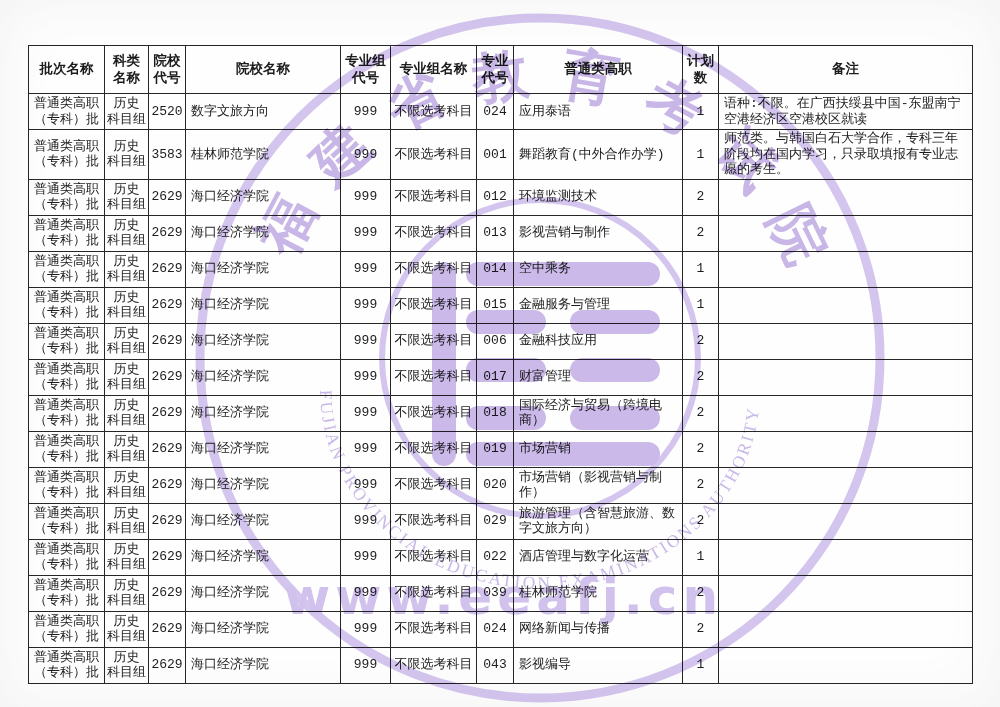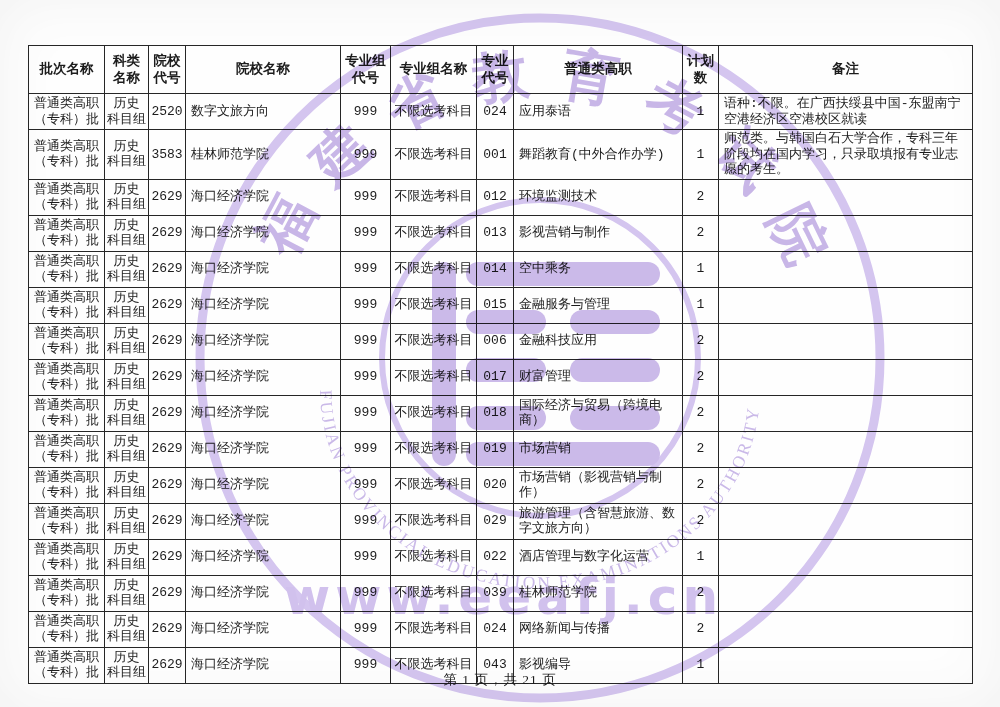--- a/index.html
+++ b/index.html
@@ -302,21 +302,20 @@
         <td>999</td>
         <td>不限选考科目</td>
         <td>043</td>
         <td class="tl">影视编导</td>
         <td>1</td>
         <td class="tl"></td>
       </tr>
     </tbody>
   </table>
 
-  <div class="footer">第 1 页，共 21 页</div>
 
   <div class="watermark">
     <svg class="seal" width="1000" height="707" viewBox="0 0 1000 707">
       <defs>
         <path id="latinArc" d="M 320,390 A 205,185 0 0 0 760,390" fill="none"></path>
       </defs>
 
       <circle class="seal-ring" cx="540" cy="358" r="340" stroke-width="9"></circle>
 
       <circle class="seal-ring" cx="540" cy="358" r="158" stroke-width="6"></circle>

